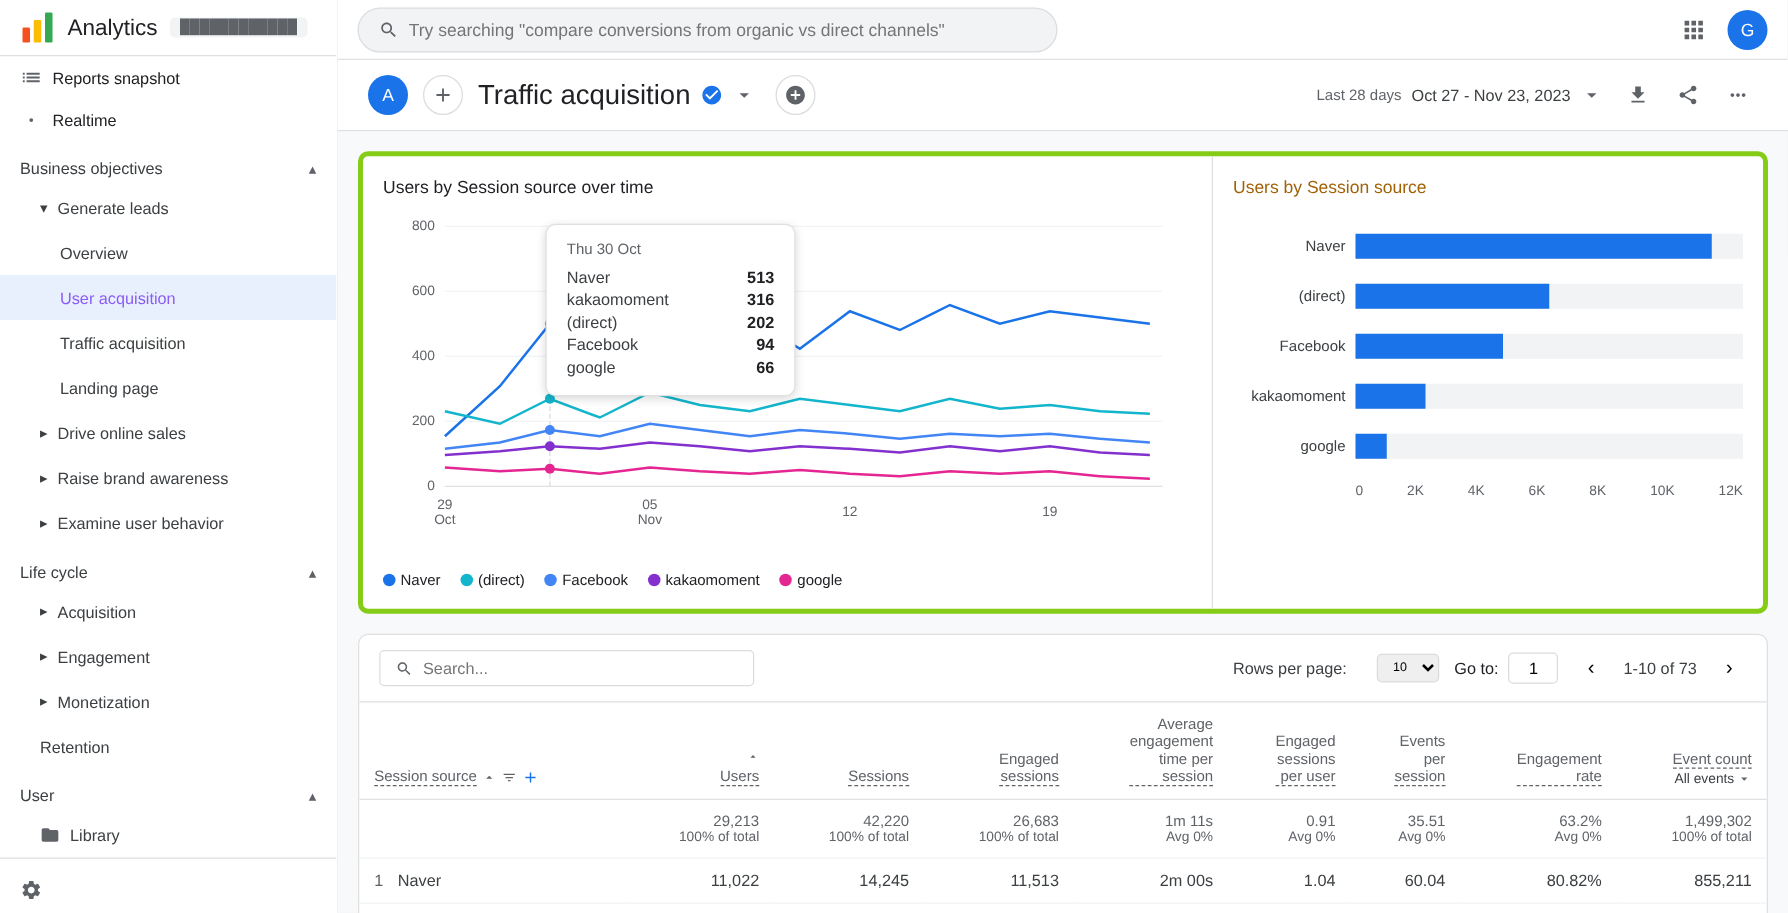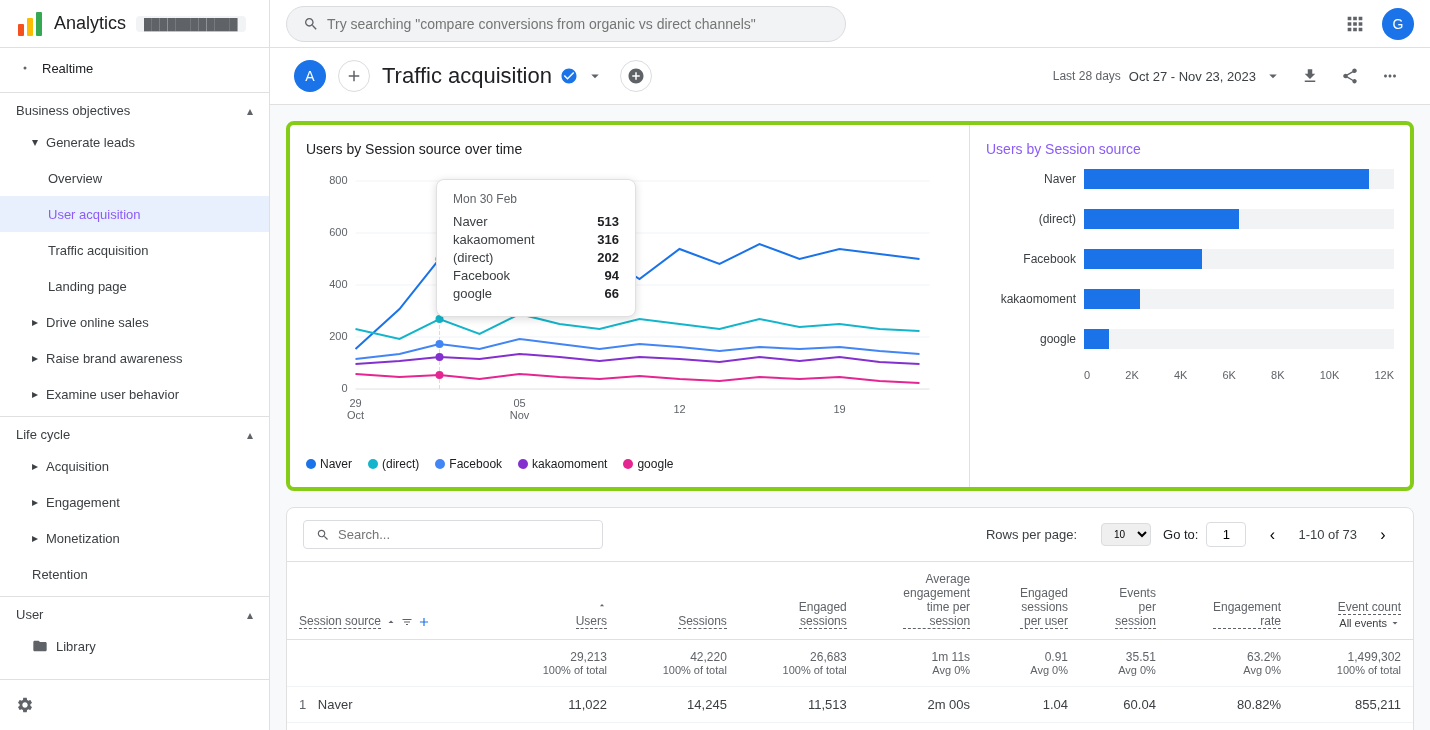--- a/index.html
+++ b/index.html
@@ -54,21 +54,21 @@
     
     
     .tooltip-box { position: absolute; left: 60px; top: 20px; background: #fff; border: 1px solid #e0e0e0; border-radius: 8px; padding: 12px 16px; box-shadow: 0 2px 8px rgba(0,0,0,0.15); z-index: 10; font-size: 13px; min-width: 200px; }
     .tooltip-date { font-size: 12px; color: #5f6368; margin-bottom: 8px; font-weight: 500; }
     .tooltip-row { display: flex; justify-content: space-between; gap: 24px; margin: 3px 0; }
     .tooltip-label { color: #3c4043; }
     .tooltip-value { font-weight: 600; }
     
     
     .bar-chart-area { padding: 16px; }
-    .bar-chart-title { font-size: 14px; font-weight: 500; color: #8b5cf6; margin-bottom: 12px; }
+    .bar-chart-title { font-size: 14px; font-weight: 500; color: #a16207; margin-bottom: 30px; }
     .bar-row { display: flex; align-items: center; gap: 8px; margin-bottom: 20px; }
     .bar-label { width: 90px; font-size: 12px; color: #3c4043; text-align: right; flex-shrink: 0; }
     .bar-track { flex: 1; height: 20px; background: #f1f3f4; position: relative; }
     .bar-fill { height: 100%; background: #1a73e8; }
     .bar-x-axis { display: flex; justify-content: space-between; font-size: 11px; color: #5f6368; margin-left: 98px; margin-top: 4px; }
     
     
     .table-section { margin: 0 16px 16px 16px; background: #fff; border: 1px solid #e0e0e0; border-radius: 8px; overflow: hidden; }
     .table-controls { display: flex; align-items: center; padding: 12px 16px; gap: 12px; border-bottom: 1px solid #e0e0e0; }
     .table-search { display: flex; align-items: center; gap: 8px; border: 1px solid #dadce0; border-radius: 4px; padding: 6px 12px; flex: 1; max-width: 300px; }
@@ -110,20 +110,26 @@
   <div class="sidebar-header">
     <svg class="app-logo" viewBox="0 0 28 28" fill="none">
       <rect x="2" y="14" width="6" height="12" rx="1" fill="#f4511e"></rect>
       <rect x="11" y="8" width="6" height="18" rx="1" fill="#fbbc04"></rect>
       <rect x="20" y="2" width="6" height="24" rx="1" fill="#34a853"></rect>
     </svg>
     <span class="app-title">Analytics</span>
     <div class="property-name" style="font-size:11px;color:#5f6368;background:#f1f3f4;border-radius:4px;padding:2px 8px;">████████████</div>
   </div>
 
+  <div class="nav-top-item">
+    <svg width="18" height="18" viewBox="0 0 24 24" fill="#5f6368">
+        <path d="M3 13h2v-2H3v2zm0 4h2v-2H3v2zm0-8h2V7H3v2zm4 4h14v-2H7v2zm0 4h14v-2H7v2zM7 7v2h14V7H7z"></path>
+      </svg>
+    <span>Reports snapshot</span>
+  </div>
   <div class="nav-top-item">
     <svg width="18" height="18" viewBox="0 0 24 24" fill="#5f6368">
         <circle cx="12" cy="12" r="2"></circle>
         <path d="M12 1v3M12 20v3M4.22 4.22l2.12 2.12M17.66 17.66l2.12 2.12M1 12h3M20 12h3M4.22 19.78l2.12-2.12M17.66 6.34l2.12-2.12"></path>
       </svg>
     <span>Realtime</span>
   </div>
 
   <div class="divider"></div>
 
@@ -314,21 +320,21 @@
 
             <text x="36" y="238" font-size="11" fill="#5f6368" text-anchor="middle">29</text>
             <text x="36" y="250" font-size="11" fill="#5f6368" text-anchor="middle">Oct</text>
             <text x="200" y="238" font-size="11" fill="#5f6368" text-anchor="middle">05</text>
             <text x="200" y="250" font-size="11" fill="#5f6368" text-anchor="middle">Nov</text>
             <text x="360" y="244" font-size="11" fill="#5f6368" text-anchor="middle">12</text>
             <text x="520" y="244" font-size="11" fill="#5f6368" text-anchor="middle">19</text>
           </svg>
           
           <div class="tooltip-box" style="top:10px;left:130px;">
-            <div class="tooltip-date">Mon 30 Feb</div>
+            <div class="tooltip-date">Thu 30 Oct</div>
             <div class="tooltip-row">
               <span class="tooltip-label">Naver</span>
               <span class="tooltip-value">513</span>
             </div>
             <div class="tooltip-row">
               <span class="tooltip-label">kakaomoment</span>
               <span class="tooltip-value">316</span>
             </div>
             <div class="tooltip-row">
               <span class="tooltip-label">(direct)</span>

